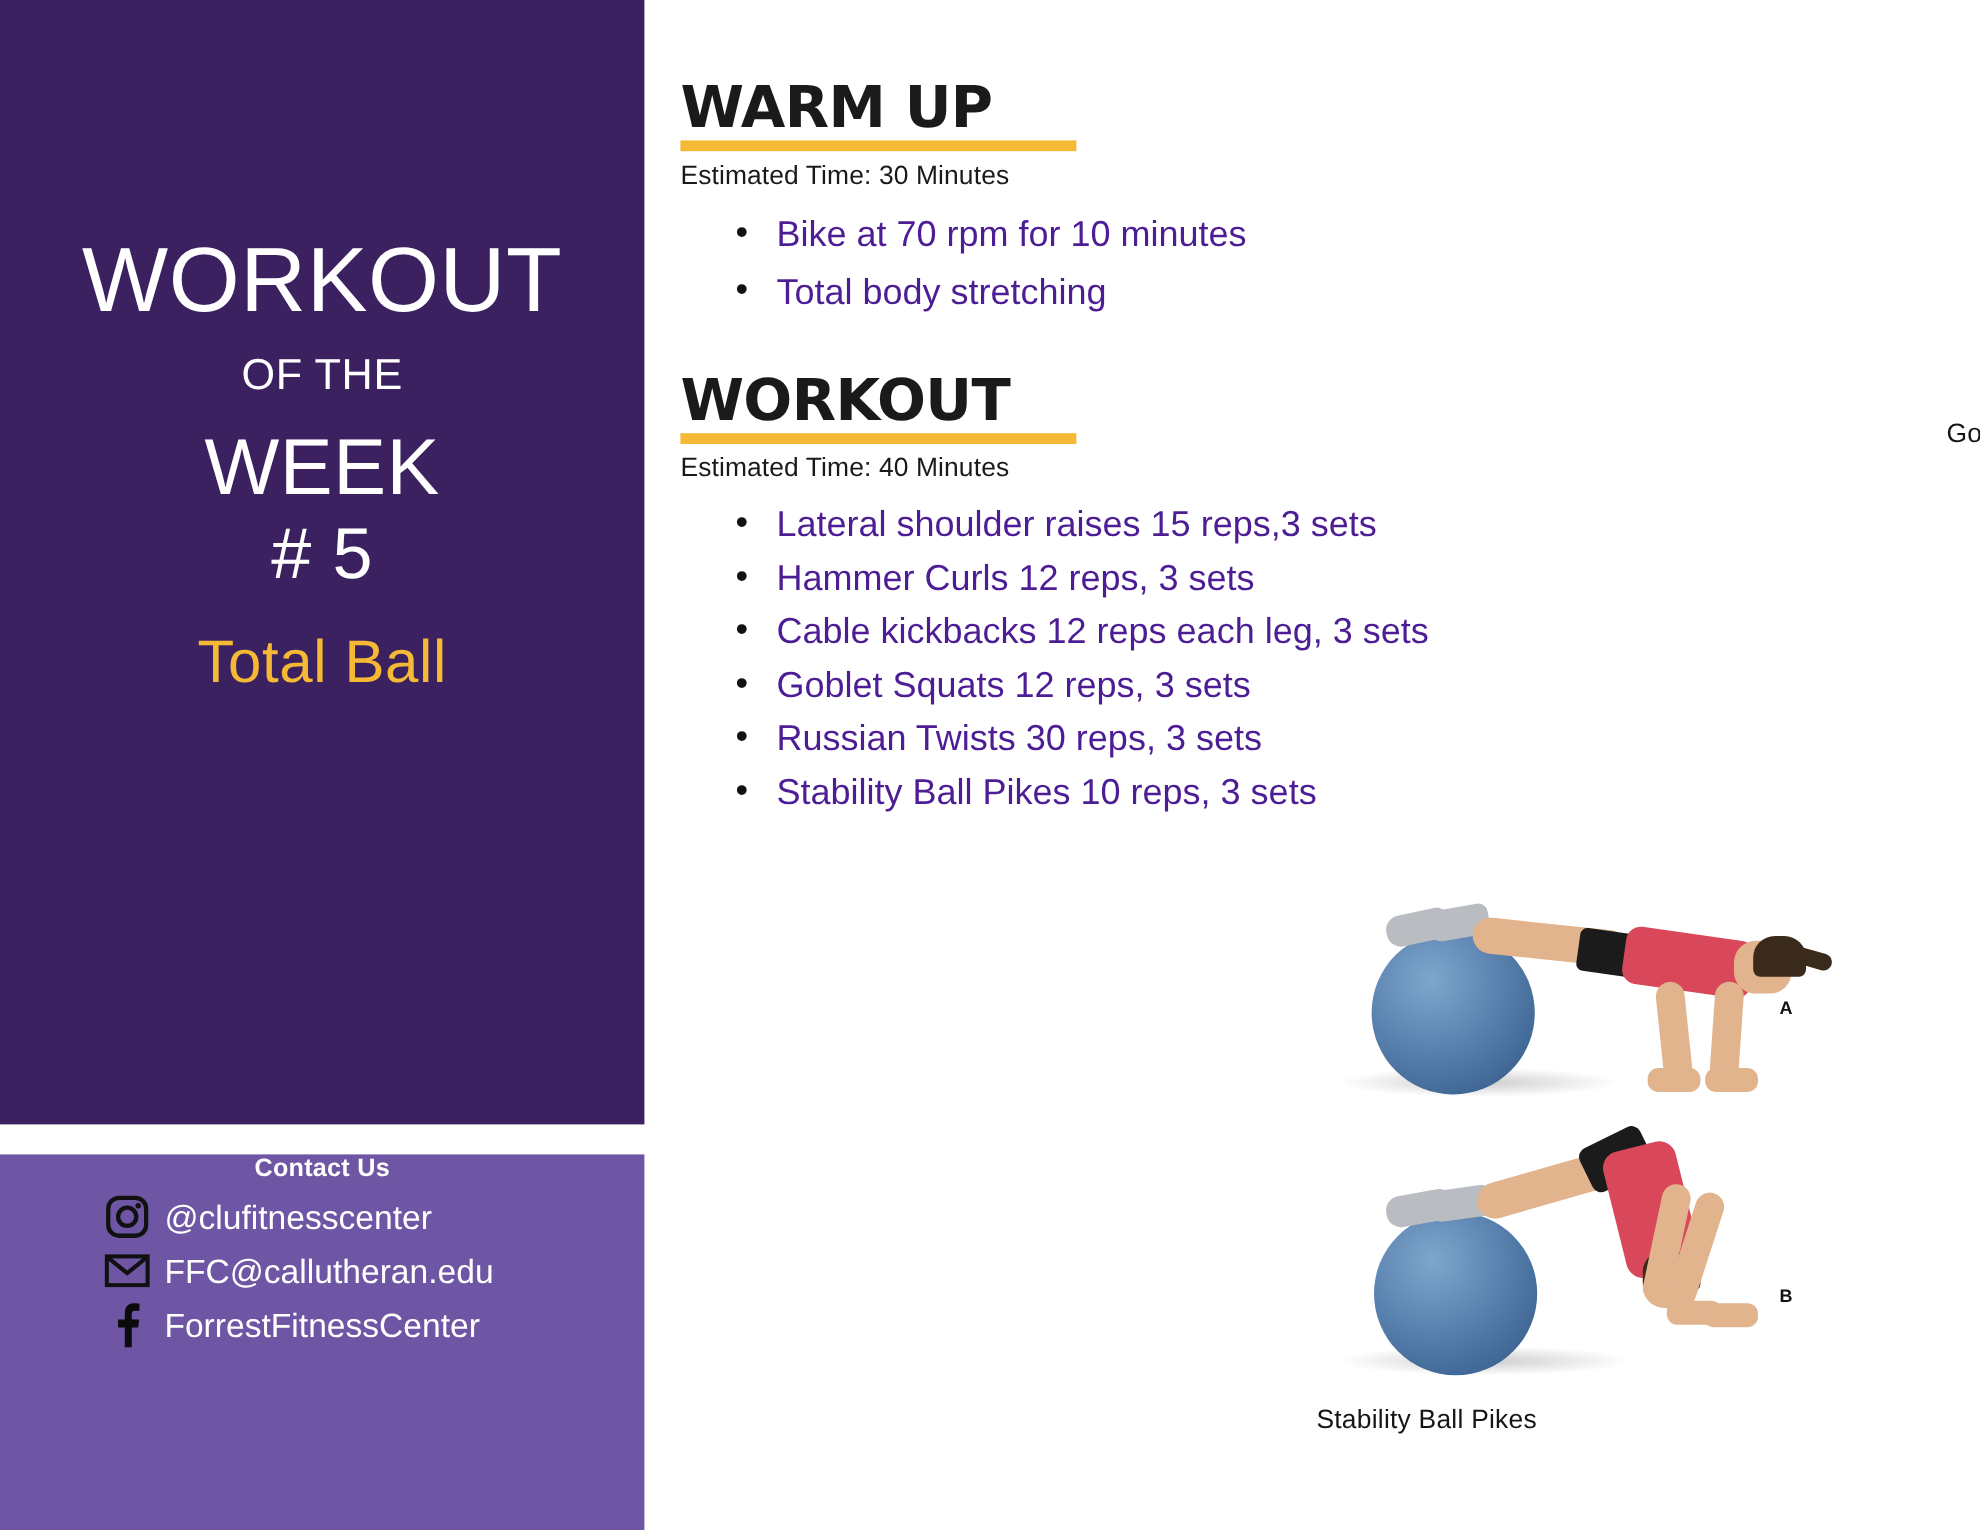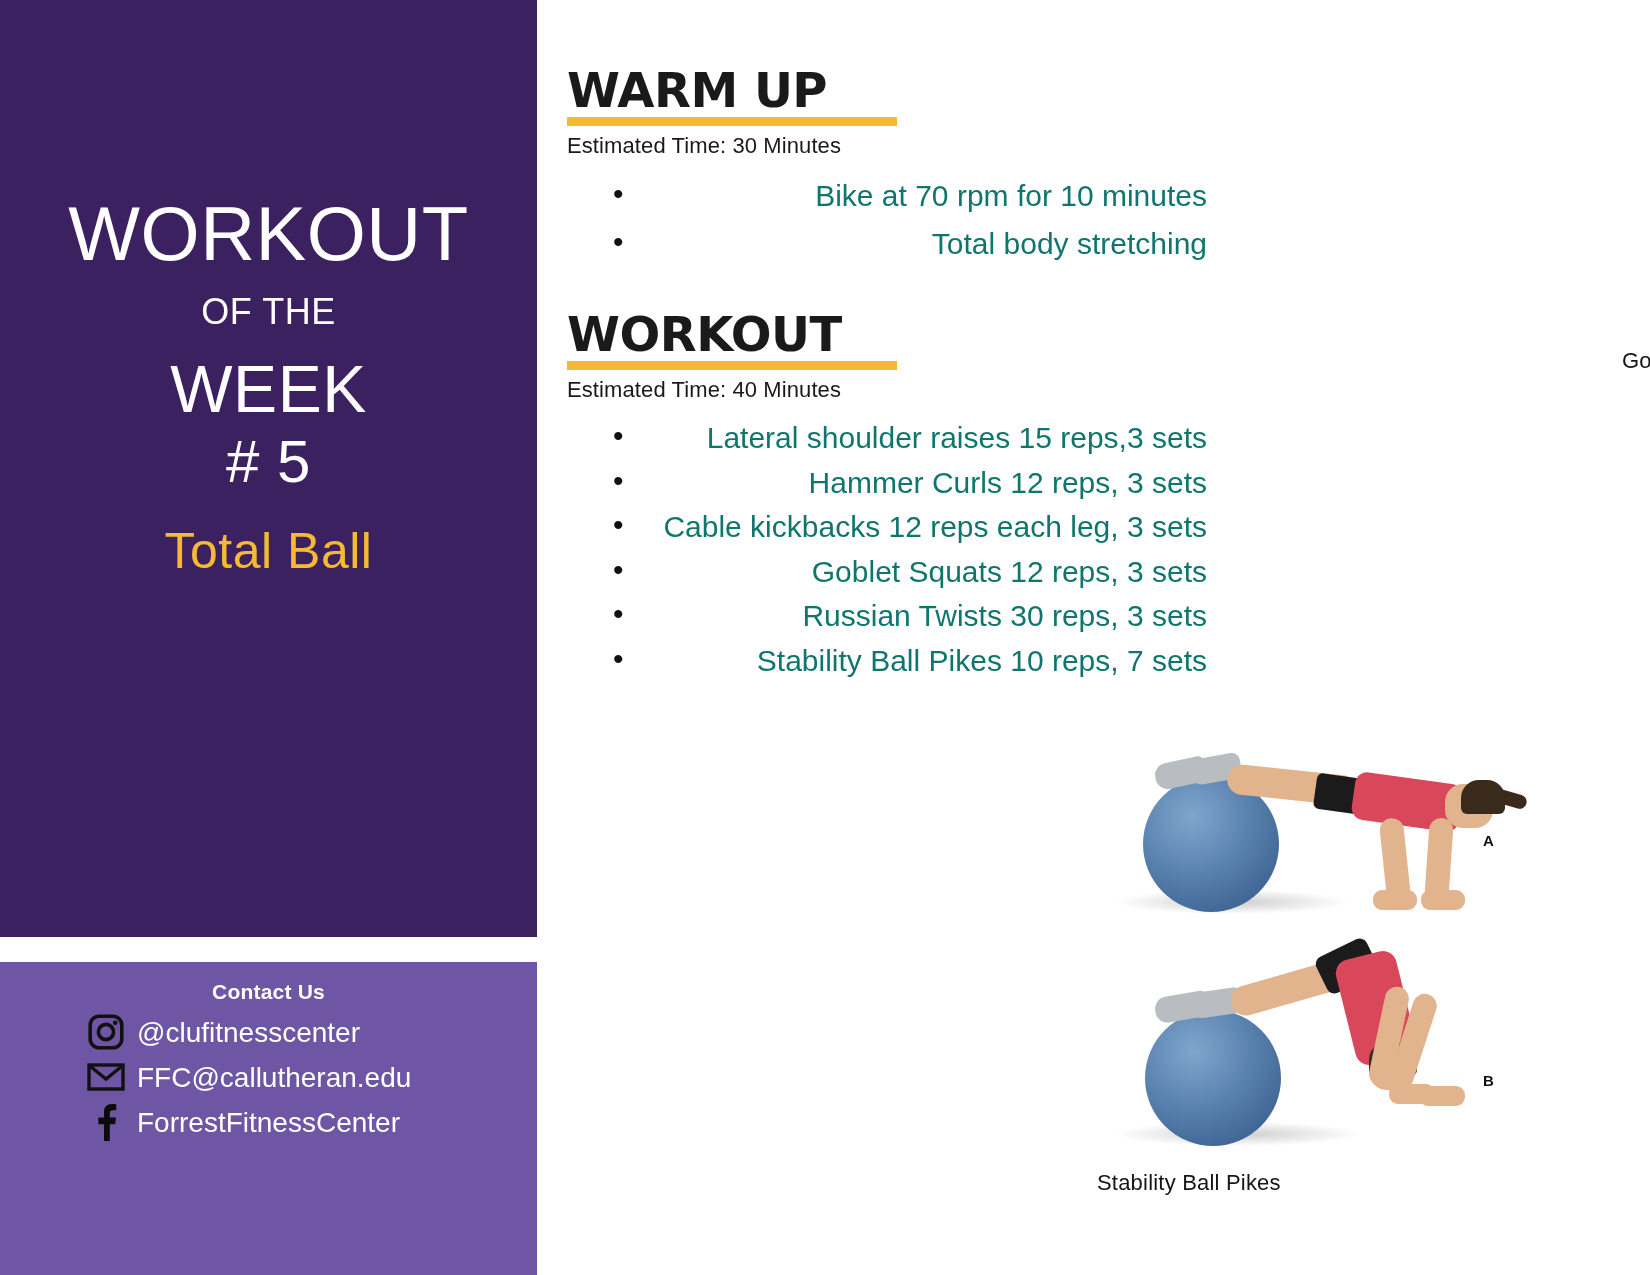--- a/index.html
+++ b/index.html
@@ -20,21 +20,21 @@
   #sidebar-hero .ln { color:#FFFFFF; font-weight:400; line-height:1.0;
       letter-spacing:0.5px; text-align:center; }
   .hero-workout { font-size:76px; margin-bottom:22px; }
   .hero-ofthe   { font-size:36px; margin-bottom:26px; }
   .hero-week    { font-size:66px; margin-bottom:10px; }
   .hero-num     { font-size:60px; margin-bottom:34px; }
   .hero-sub     { font-size:50px; color:#F5B935 !important; }
 
   #contact-block {
     position:absolute; left:0; top:962px; width:537px; height:313px;
-    background:#6E56A4; padding-top:18px;
+    background:#6E56A4; 
   }
   #contact-title {
     color:#fff; font-weight:bold; font-size:21px; text-align:center;
     letter-spacing:.2px; margin-bottom:8px;
   }
   .contact-row {
     display:flex; align-items:center; gap:11px;
     padding-left:86px; margin-bottom:5px;
   }
   .contact-row .c-text { color:#FFFFFF; font-size:28px; line-height:1.25; }
@@ -56,22 +56,22 @@
     display:inline-block; position:relative;text-align:center;
   }
   .sec-rule { height:9px; background:#F5B935; margin-top:3px; }
   #warmup-section  .sec-rule { width:330px; }
   #workout-section .sec-rule { width:330px; }
   .sec-time {
     font-size:22px; color:#1A1A1A; margin-top:7px; letter-spacing:.1px;
   }
   ul.sec-list { list-style:none; margin-top:14px; }
   ul.sec-list li {
-    position:relative; font-size:30px; color:#0f766e; line-height:1.42;
-    padding-left:80px; margin-bottom:2px;text-align:right;
+    position:relative; font-size:30px; color:#4c1d95; line-height:1.42;
+    padding-left:80px; margin-bottom:2px;
   }
   ul.sec-list li::before {
     content:"\2022"; position:absolute; left:46px; top:-2px;
     font-size:30px; color:#111;
   }
   #warmup-section ul.sec-list li { line-height:1.52; }
 
   
   .photo-block { position:absolute; }
   .caption {
@@ -156,21 +156,21 @@
   <div class="section" id="workout-section">
     <div class="sec-heading">WORKOUT</div>
     <div class="sec-rule"></div>
     <div class="sec-time">Estimated Time: 40 Minutes</div>
     <ul class="sec-list">
       <li>Lateral shoulder raises 15 reps,3 sets</li>
       <li>Hammer Curls 12 reps,  3 sets</li>
       <li>Cable kickbacks 12 reps each leg, 3 sets</li>
       <li>Goblet Squats 12 reps, 3 sets</li>
       <li>Russian Twists 30 reps, 3 sets</li>
-      <li>Stability Ball Pikes 10 reps, 7 sets</li>
+      <li>Stability Ball Pikes 10 reps, 3 sets</li>
     </ul>
   </div>
 
   <div class="photo-block" id="goblet-block">
     <div class="photo-stage" id="goblet-stage">
       
       
       
       
       

